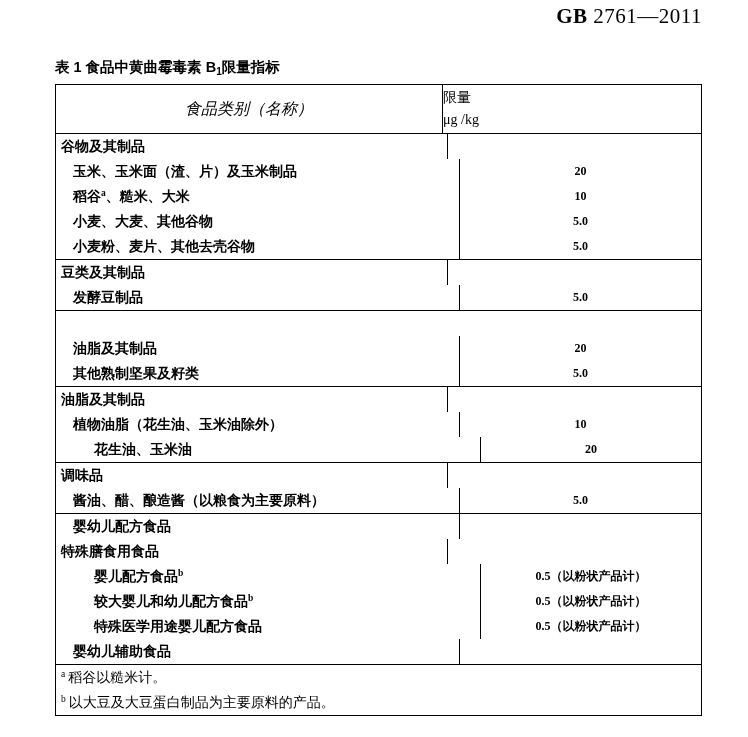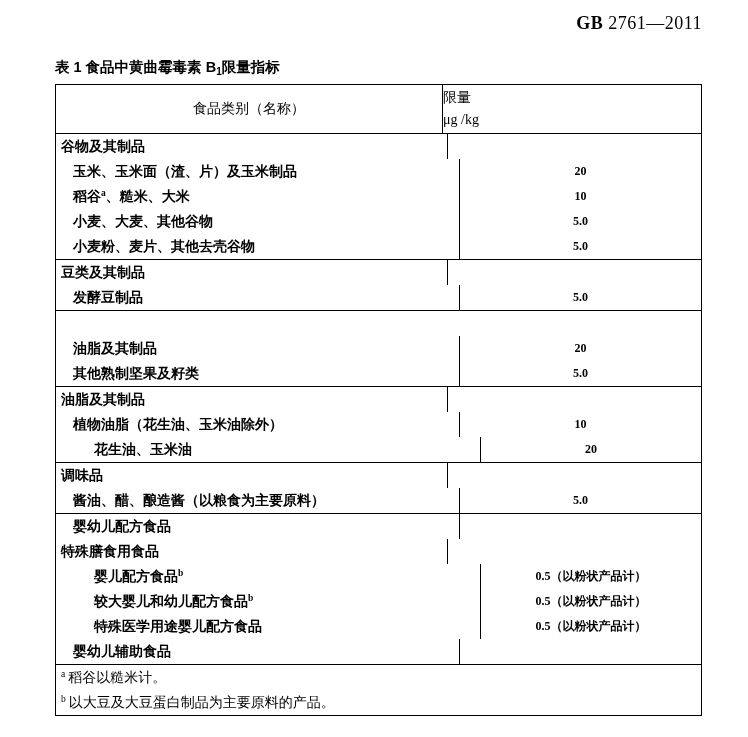--- a/index.html
+++ b/index.html
@@ -2,38 +2,38 @@
 <html><head>
 <meta charset="utf-8">
 <style>
   html,body { margin:0; padding:0; background:#fff; }
   .page {
     position:relative; width:748px; height:737px; background:#ffffff;
     font-family:"Liberation Serif","DejaVu Serif",serif; color:#000;
     overflow:hidden;
   }
   .doc-code {
-    position:absolute; top:13px; right:46px;
-    font-size:18px; letter-spacing:0.5px;
+    position:absolute; top:4px; right:46px;
+    font-size:21px; letter-spacing:0.5px;
   }
   .doc-code .gb { font-weight:bold; }
   .table-title {
     position:absolute; top:58px; left:55px; width:646px;
     font-weight:bold; font-size:14.5px;
     font-family:"Liberation Sans","DejaVu Sans",sans-serif;
   }
   .title-sub { font-size:10px; position:relative; top:3px; }
   .gb-table {
     position:absolute; top:84px; left:55px; width:645px;
     border:1.6px solid #000; background:#fff;
   }
   .thead { display:flex; height:48px; border-bottom:1.5px solid #000; }
   .th-name {
     width:386px; border-right:1.5px solid #000;
-    display:flex; align-items:center; justify-content:center; font-size:14px;
+    display:flex; align-items:center; justify-content:center; font-size:16px;font-style:italic;
   }
   .th-value {
     flex:1; display:flex; flex-direction:column;
     align-items:flex-start; justify-content:center; font-size:14px; line-height:1.55;
   }
   .section { border-bottom:1.5px solid #000;font-weight:bold; }
   .row { display:flex; height:25px; }
   .cell-name {
     width:386px; border-right:1.5px solid #000;
     display:flex; align-items:center; font-size:14px; white-space:nowrap; overflow:hidden;

